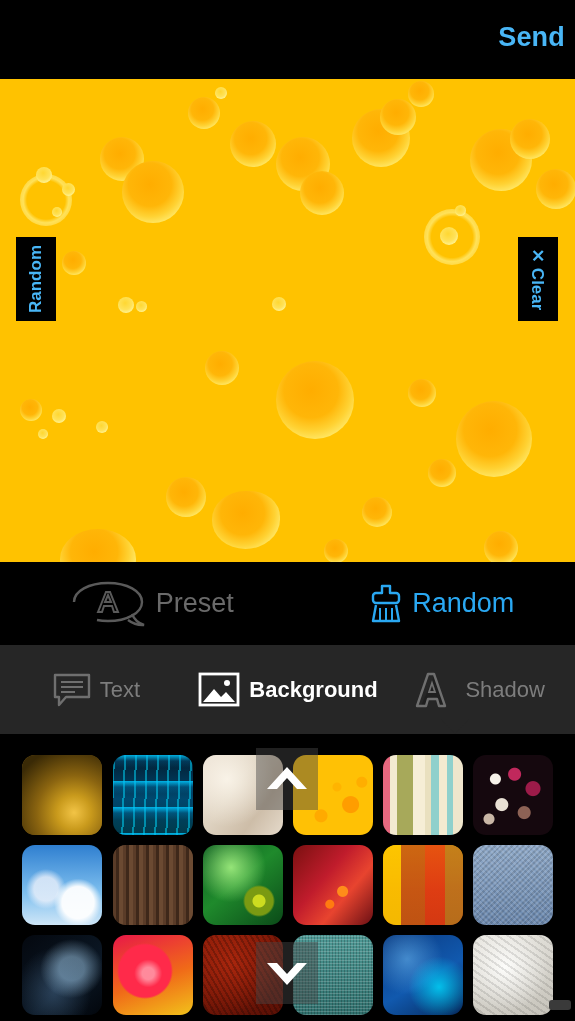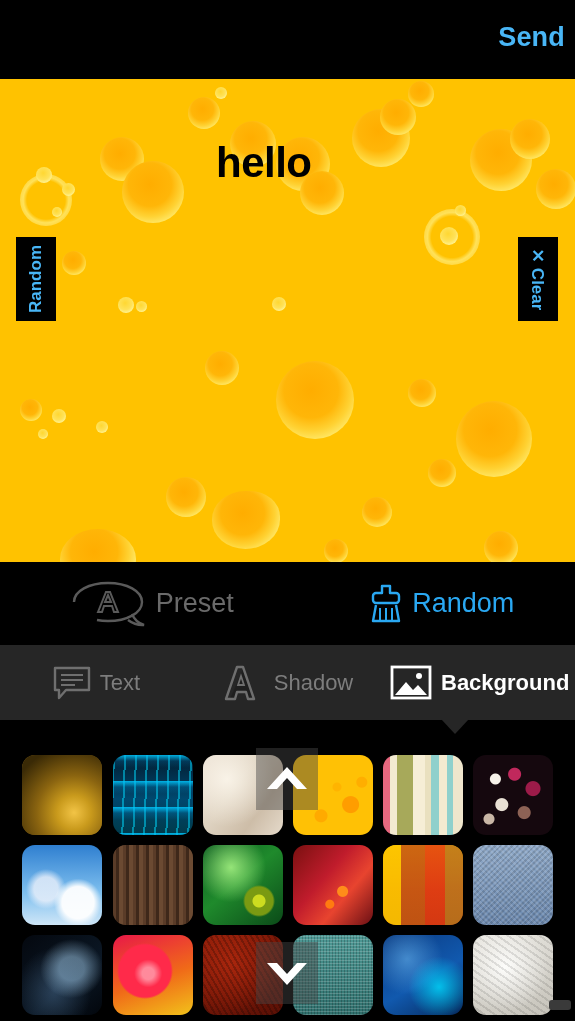--- a/index.html
+++ b/index.html
@@ -33,21 +33,21 @@
 
   
   .maintool{position:absolute;left:8px;top:562px;width:575px;height:83px;background:#000;
             display:flex;align-items:center;}
   .mt-item{flex:1;display:flex;align-items:center;justify-content:center;gap:2px;cursor:pointer;}
   .mt-item .lbl{font-size:27px;color:#6a6a6a;}
   .mt-item.active .lbl{color:#2aa8f2;}
   .mt-ic{display:flex;align-items:center;justify-content:center;}
 
   
-  .subtool{position:absolute;left:0;top:645px;width:575px;height:75px;background:#262626;
+  .subtool{position:absolute;left:0;top:645px;width:575px;height:89px;background:#262626;
            display:flex;align-items:center;}
   .st-item{flex:1;display:flex;align-items:center;justify-content:center;gap:8px;cursor:pointer;}
   .st-item .lbl{font-size:22px;color:#7d7d7d;}
   .st-item.active .lbl{color:#fff;font-weight:bold;}
   .pointer{position:absolute;left:441px;top:719px;width:0;height:0;
            border-left:14px solid transparent;border-right:14px solid transparent;
            border-top:15px solid #262626;}
 
   
   .grid{position:absolute;left:0;top:735px;width:575px;height:286px;background:#000;}
@@ -159,21 +159,20 @@
     <div class="bub s" style="left:52px;top:330px;width:14px;height:14px;"></div>
     <div class="bub s" style="left:38px;top:350px;width:10px;height:10px;"></div>
     <div class="bub s" style="left:96px;top:342px;width:12px;height:12px;"></div>
     <div class="bub" style="left:166px;top:398px;width:40px;height:40px;"></div>
     <div class="bub" style="left:212px;top:412px;width:68px;height:58px;border-radius:50% 45% 52% 50%;"></div>
     <div class="bub" style="left:362px;top:418px;width:30px;height:30px;"></div>
     <div class="bub" style="left:60px;top:450px;width:76px;height:60px;"></div>
     <div class="bub" style="left:324px;top:460px;width:24px;height:24px;"></div>
     <div class="bub" style="left:484px;top:452px;width:34px;height:34px;"></div>
 
-    <div class="hello">hello</div>
 
     <div class="side-btn btn-random">
       <span>Random</span>
     </div>
 
     <div class="side-btn btn-clear">
       <div class="rot">
         <span class="xmark">✕</span>
         <span>Clear</span>
       </div>
@@ -211,41 +210,41 @@
     <div class="st-item">
       <span class="mt-ic">
         <svg width="40" height="38" viewBox="0 0 40 38">
           <path d="M3 4h34v22H14l-7 8v-8H3z" fill="none" stroke="#6f6f6f" stroke-width="2.4" stroke-linejoin="round"></path>
           <path d="M9 11h22M9 16h22M9 21h14" stroke="#6f6f6f" stroke-width="2.2"></path>
         </svg>
       </span>
       <span class="lbl">Text</span>
     </div>
 
+    <div class="st-item active">
+      <span class="mt-ic">
+        <svg width="44" height="40" viewBox="0 0 44 40">
+          <rect x="3" y="4" width="38" height="31" fill="none" stroke="#ffffff" stroke-width="2.8"></rect>
+          <circle cx="30" cy="13" r="3" fill="#ffffff"></circle>
+          <path d="M6 32l11-13 7 8 5-5 9 10z" fill="#ffffff"></path>
+        </svg>
+      </span>
+      <span class="lbl">Background</span>
+    </div>
+
     <div class="st-item">
       <span class="mt-ic">
         <svg width="44" height="40" viewBox="0 0 44 40">
           <path d="M22 4l11 32h-6l-2-7h-9l-2 7H8z" fill="#1f1f1f" opacity=".9"></path>
           <path d="M4 36 15 4h6l11 32h-6l-2-7h-9l-2 7z" fill="none" stroke="#6f6f6f" stroke-width="2.4" stroke-linejoin="round"></path>
           <path d="M16 22h6l-3-9z" fill="none" stroke="#6f6f6f" stroke-width="1.8"></path>
         </svg>
       </span>
       <span class="lbl">Shadow</span>
     </div>
-
-    <div class="st-item active">
-      <span class="mt-ic">
-        <svg width="44" height="40" viewBox="0 0 44 40">
-          <rect x="3" y="4" width="38" height="31" fill="none" stroke="#ffffff" stroke-width="2.8"></rect>
-          <circle cx="30" cy="13" r="3" fill="#ffffff"></circle>
-          <path d="M6 32l11-13 7 8 5-5 9 10z" fill="#ffffff"></path>
-        </svg>
-      </span>
-      <span class="lbl">Background</span>
-    </div>
   </div>
   <div class="pointer"></div>
 
   <div class="grid">
 
     <div class="thumb" style="left:22px;top:20px;">
         <i class="t1"></i>
       </div>
     <div class="thumb" style="left:113px;top:20px;">
         <i class="t2"></i>

